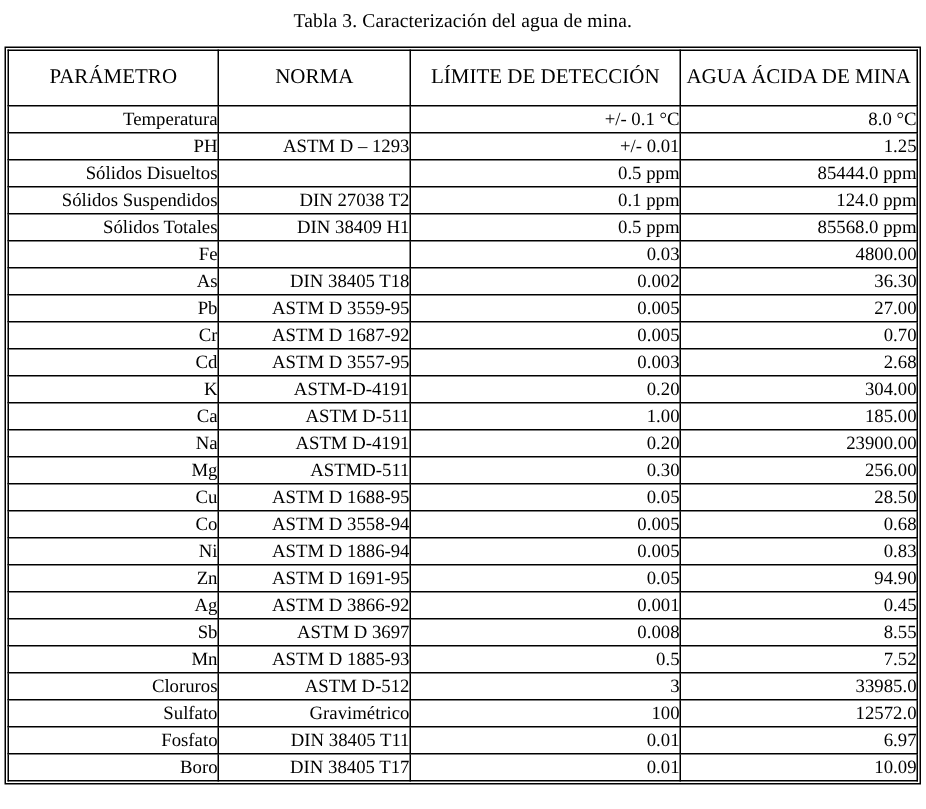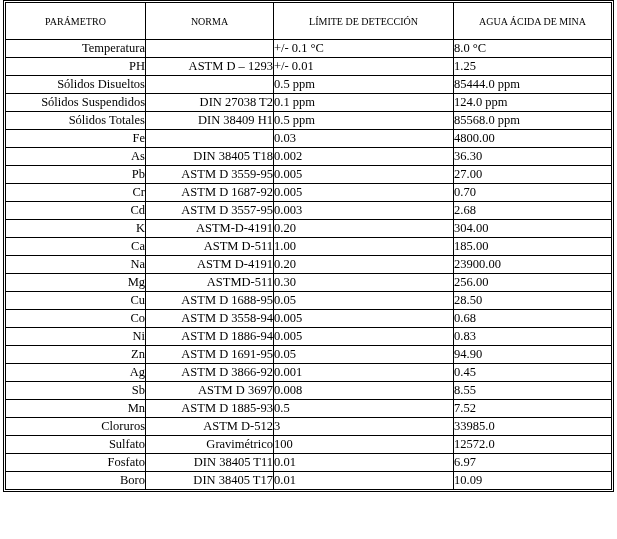--- a/index.html
+++ b/index.html
@@ -36,45 +36,46 @@
     table-layout: fixed;
   }
   th, td {
     border: 1px solid #000;
     overflow: hidden;
     white-space: nowrap;
   }
   th {
     height: 36px;
     font-weight: normal;
-    font-size: 10px;
+    font-size: 14px;
     text-align: center;
     padding: 0 2px;
   }
   th:nth-child(1) { width: 135px; }
   th:nth-child(2) { width: 123px; }
   th:nth-child(3) { width: 175px; }
   td {
     height: 17px;
     line-height: 17px;
     font-size: 12.5px;
     padding: 0;
   }
   td:nth-child(1), td:nth-child(2) {
     text-align: right;
     padding-left: 4px;
   }
   td:nth-child(3), td:nth-child(4) {
-    text-align: left;
+    text-align: right;
   }
 </style>
 </head>
 <body>
 
 <div class="page">
+  <div class="caption">Tabla 3. Caracterización del agua de mina.</div>
 
   <div class="table-wrap">
     <table>
       <thead>
         <tr>
             <th>PARÁMETRO</th>
             <th>NORMA</th>
             <th>LÍMITE DE DETECCIÓN</th>
             <th>AGUA ÁCIDA DE MINA</th>
           </tr>

